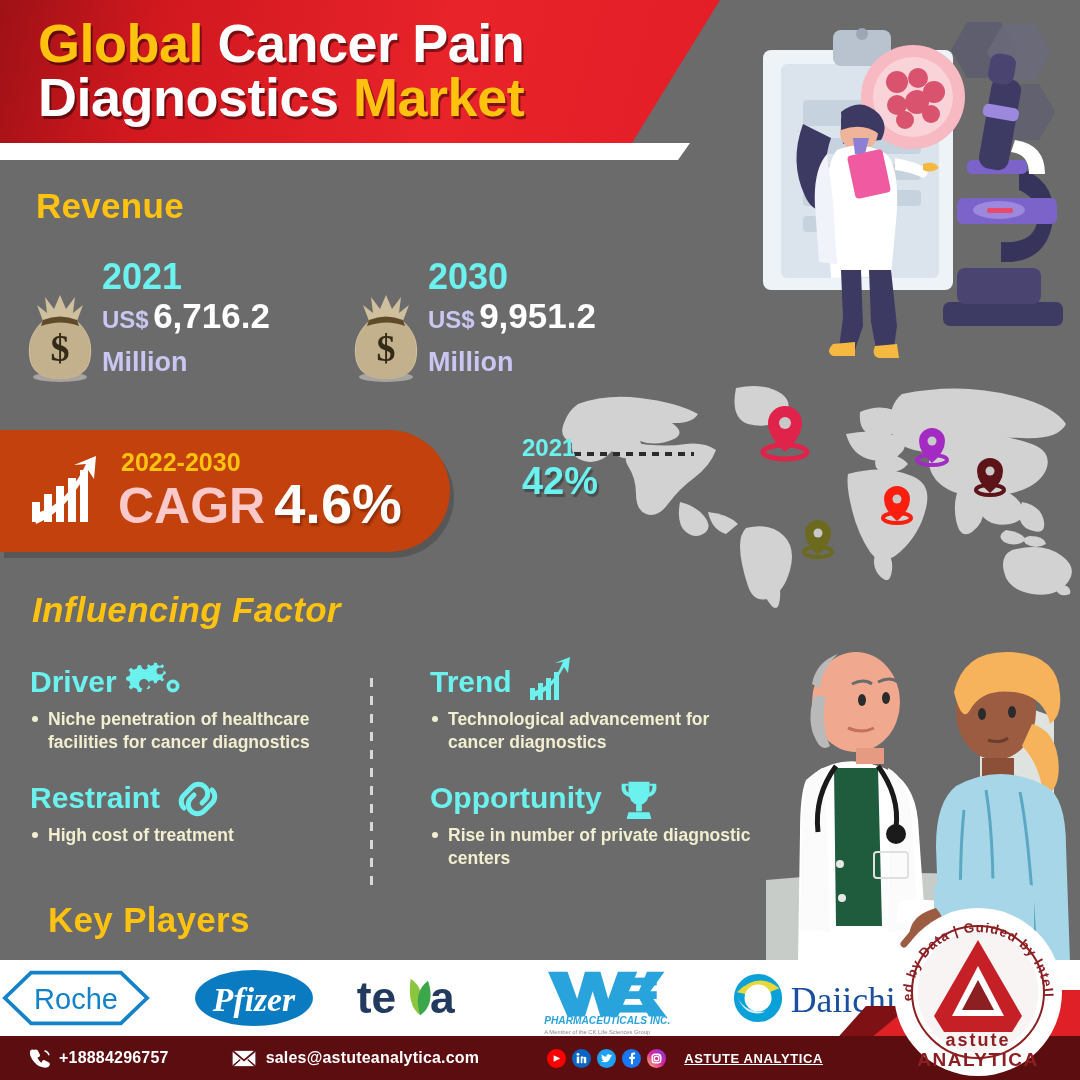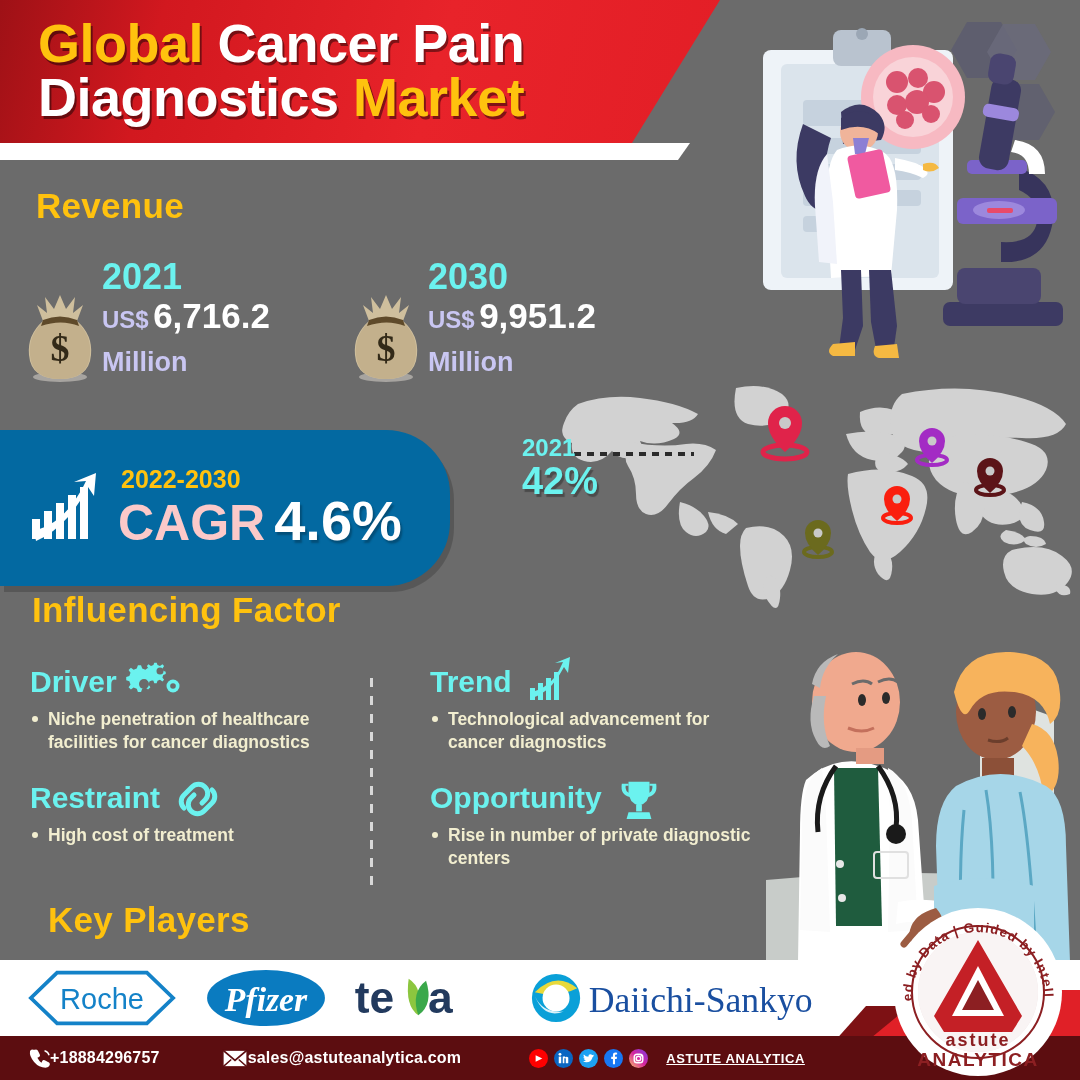--- a/index.html
+++ b/index.html
@@ -46,43 +46,43 @@
   .bag { width:72px; height:96px; position:relative; flex:0 0 auto; }
   .rev-text { padding-bottom:6px; }
   .rev-year { font-size:36px; font-weight:bold; color:#6bf2ef; line-height:1.05; }
   .rev-amount { line-height:1.05; margin-top:2px; white-space:nowrap; }
   .rev-amount .us { font-size:24px; font-weight:bold; color:#c9c6f2; }
   .rev-amount .num { font-size:35px; font-weight:bold; color:#ffffff; }
   .rev-unit { font-size:27px; font-weight:bold; color:#c9c6f2; line-height:1.1; margin-top:13px; }
 
   
   .cagr-pill {
-    position:absolute; left:0; top:430px; width:450px; height:156px;
-    background:#0369a1; border-radius:0 64px 64px 0;
+    position:absolute; left:0; top:430px; width:450px; height:122px;
+    background:#c2410c; border-radius:0 64px 64px 0;
     box-shadow:4px 6px 0 rgba(0,0,0,0.18);
     display:flex; align-items:center; z-index:4;
   }
   .cagr-icon { width:78px; height:70px; margin-left:30px; flex:0 0 auto; }
   .cagr-txt { margin-left:10px; }
   .cagr-years { font-size:25px; font-weight:bold; color:#ffc20e; line-height:1; margin-left:3px; }
   .cagr-row { display:flex; align-items:baseline; line-height:1; margin-top:1px; }
   .cagr-label { font-size:50px; font-weight:bold; color:#fbc9c9; }
   .cagr-value { font-size:56px; font-weight:bold; color:#ffffff; margin-left:9px; text-shadow:2px 3px 2px rgba(0,0,0,0.25); }
 
   
   .map-wrap { position:absolute; left:560px; top:378px; width:520px; height:220px; z-index:2; }
   .map-callout { position:absolute; left:470px; top:434px; z-index:4; width:180px; text-align:center; }
   .mc-year { font-size:24px; font-weight:bold; color:#6bf2ef; text-align:left; margin-left:52px; }
   .mc-region { font-size:25px; font-weight:bold; color:#ffc20e; margin-top:2px; }
   .mc-pct { font-size:38px; font-weight:bold; color:#6bf2ef; text-shadow:2px 3px 1px rgba(0,0,0,0.3); line-height:1.05; }
   .dots { position:absolute; left:574px; top:452px; width:120px; height:4px; z-index:4;
           background-image:repeating-linear-gradient(to right,#2b2b2b 0 7px, transparent 7px 13px); }
 
   
-  #influence-title { position:absolute; left:32px; top:590px; z-index:4; }
+  #influence-title { position:absolute; left:32px; top:590px; z-index:4;font-style:italic; }
   .factor { position:absolute; z-index:4; }
   #factor-driver      { left:30px;  top:662px; width:330px; }
   #factor-restraint   { left:30px;  top:778px; width:330px; }
   #factor-trend       { left:430px; top:662px; width:340px; }
   #factor-opportunity { left:430px; top:778px; width:340px; }
   .factor-head { display:flex; align-items:center; gap:14px; }
   .factor-name { font-size:30px; font-weight:bold; color:#6bf2ef; }
   .factor-icon { width:48px; height:40px; flex:0 0 auto; }
   .bullets { list-style:none; margin-top:6px; }
   .bullets li {
@@ -97,34 +97,34 @@
            background-image:repeating-linear-gradient(to bottom,#d8d8d8 0 9px, transparent 9px 18px); }
 
   
   .doc-illus { position:absolute; left:748px; top:640px; width:332px; height:322px; z-index:2; }
 
   
   #players-title { position:absolute; left:48px; top:900px; z-index:5; }
   .players-band {
     position:absolute; left:0; top:960px; width:1080px; height:76px;
     background:#ffffff; z-index:4;
-    display:flex; align-items:center; padding-left:26px; gap:26px;
+    display:flex; align-items:center; gap:40px;
   }
   .logo { flex:0 0 auto; display:flex; align-items:center; justify-content:center; }
 
   
   .footer {
     position:absolute; left:0; top:1036px; width:1080px; height:44px;
     background:#5c0d10; z-index:5; display:flex; align-items:center;
   }
   .footer-wedge { position:absolute; right:0; top:990px; width:260px; height:90px; z-index:4;
     background:#e02027; clip-path:polygon(42% 0, 100% 0, 100% 100%, 0 100%); }
   .footer-wedge2 { position:absolute; right:160px; top:1006px; width:120px; height:74px; z-index:4;
     background:#7d1114; clip-path:polygon(55% 0, 100% 0, 100% 100%, 0 100%); }
-  .fitem { display:flex; align-items:center; gap:0; z-index:7; position:relative; }
+  .fitem { display:flex; align-items:center; gap:9px; z-index:7; position:relative; }
   #footer-phone { margin-left:30px; }
   #footer-email { margin-left:62px; }
   .ftext { color:#ffffff; font-size:16px; font-weight:bold; letter-spacing:0.2px; }
   .socials { display:flex; gap:6px; margin-left:68px; z-index:7; position:relative; }
   .sicon { width:19px; height:19px; border-radius:50%; display:block; }
   #footer-brand { margin-left:18px; z-index:7; position:relative; }
   #footer-brand .ftext { font-size:13px; letter-spacing:0.6px;text-decoration:underline; }
 
   
   .badge { position:absolute; left:888px; top:906px; width:180px; height:172px; z-index:8; }
@@ -490,20 +490,33 @@
     </div>
     <div class="logo">
       <svg viewBox="0 0 150 56" width="146" height="54">
         <text x="0" y="44" font-family="Liberation Sans, sans-serif" font-weight="bold" font-size="46" fill="#223a5e">te</text>
         <path d="M56 8 q16 10 10 38 q-14-10-10-38z" fill="#8cc63f"></path>
         <path d="M74 10 q-16 12-8 36 q16-12 8-36z" fill="#3aa84a"></path>
         <text x="76" y="44" font-family="Liberation Sans, sans-serif" font-weight="bold" font-size="46" fill="#223a5e">a</text>
       </svg>
     </div>
     <div class="logo">
+      <svg viewBox="0 0 150 66" width="146" height="64">
+        <g fill="#29a3dc">
+          <path d="M6 6 l20 0 l10 28 l8-28 l16 0 l8 28 l10-28 l20 0 l-20 46 l-18 0 l-8-26 l-8 26 l-18 0z"></path>
+          <rect x="76" y="12" width="42" height="8"></rect>
+          <rect x="76" y="26" width="42" height="8"></rect>
+          <rect x="76" y="40" width="42" height="8"></rect>
+          <path d="M108 6 l18 0 l-16 22 l18 24 l-18 0 l-12-22z"></path>
+        </g>
+        <text x="2" y="60" font-family="Liberation Sans, sans-serif" font-style="italic" font-weight="bold" font-size="10.5" fill="#29a3dc">PHARMACEUTICALS INC.</text>
+        <text x="2" y="70" font-family="Liberation Sans, sans-serif" font-size="6" fill="#8a8a8a">A Member of the CK Life Sciences Group</text>
+      </svg>
+    </div>
+    <div class="logo">
       <svg viewBox="0 0 310 56" width="305" height="54">
         <circle cx="28" cy="28" r="25" fill="#0aa0d8"></circle>
         <path d="M6 22 q22-22 44-4 q-20 10-44 4z" fill="#e8d93a"></path>
         <path d="M6 26 q8 18 30 16 q-20 8-30-16z" fill="#ffffff" opacity="0.85"></path>
         <circle cx="28" cy="28" r="14" fill="#ffffff"></circle>
         <text x="62" y="42" font-family="Liberation Serif, serif" font-size="37" fill="#1a4fa0">Daiichi-Sankyo</text>
       </svg>
     </div>
   </div>
 

